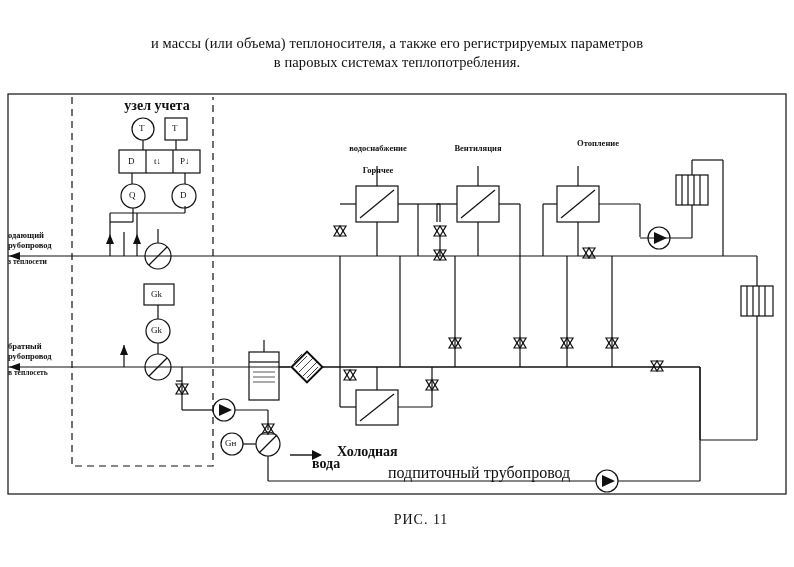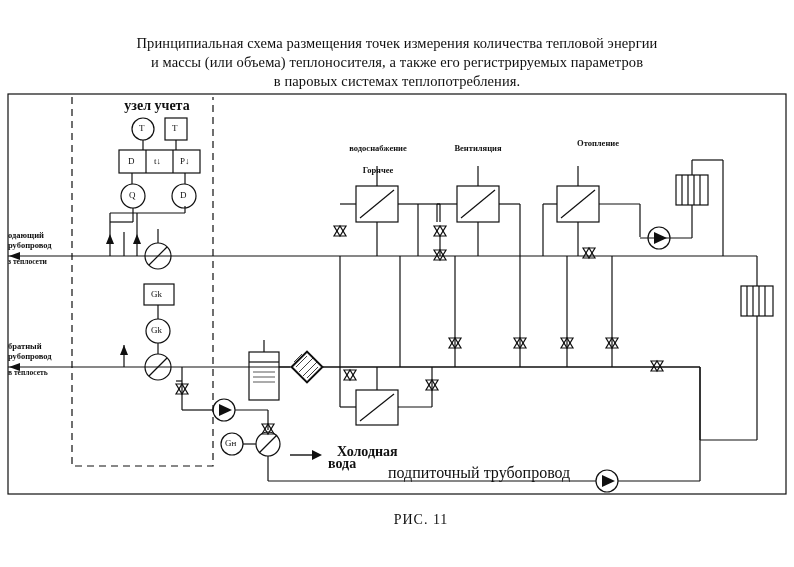--- a/index.html
+++ b/index.html
@@ -70,21 +70,20 @@
     color: #101010;
     white-space: nowrap;
   }
 </style>
 </head>
 <body>
 
 <div id="stage">
 
   <div class="title">
-    <div>Принципиальная схема размещения точек измерения количества тепловой энергии</div>
     <div>и массы (или объема) теплоносителя, а также его регистрируемых параметров</div>
     <div>в паровых системах теплопотребления.</div>
   </div>
 
   <svg class="diagram" viewBox="0 0 794 567">
     <g fill="none" stroke="#101010" stroke-width="1.2" shape-rendering="geometricPrecision">
 
       <rect x="8" y="94" width="778" height="400" stroke-width="1.2"></rect>
 
       <path d="M72,97 L72,466 L213,466 L213,97" stroke-dasharray="7,5"></path>
@@ -304,17 +303,17 @@
   <div class="lbl" style="left:8px; top:341px;">братный</div>
   <div class="lbl" style="left:8px; top:351px;">рубопровод</div>
   <div class="lbl small" style="left:8px; top:368px;">в теплосеть</div>
 
   <div class="lbl c" style="left:332px; top:133px; width:92px;margin-top:32px;">Горячее</div>
   <div class="lbl c" style="left:332px; top:143px; width:92px;">водоснабжение</div>
   <div class="lbl c" style="left:432px; top:143px; width:92px;">Вентиляция</div>
   <div class="lbl c" style="left:552px; top:138px; width:92px;">Отопление</div>
 
   <div class="lbl mid" style="left:330px; top:447px;margin-left:7px;">Холодная</div>
-  <div class="lbl mid" style="left:328px; top:459px;">вода</div>
+  <div class="lbl mid" style="left:312px; top:459px;">вода</div>
   <div class="lbl big" style="left:388px; top:468px;">подпиточный трубопровод</div>
 
   <div class="figlabel">РИС. 11</div>
 </div>
 
 </body></html>

